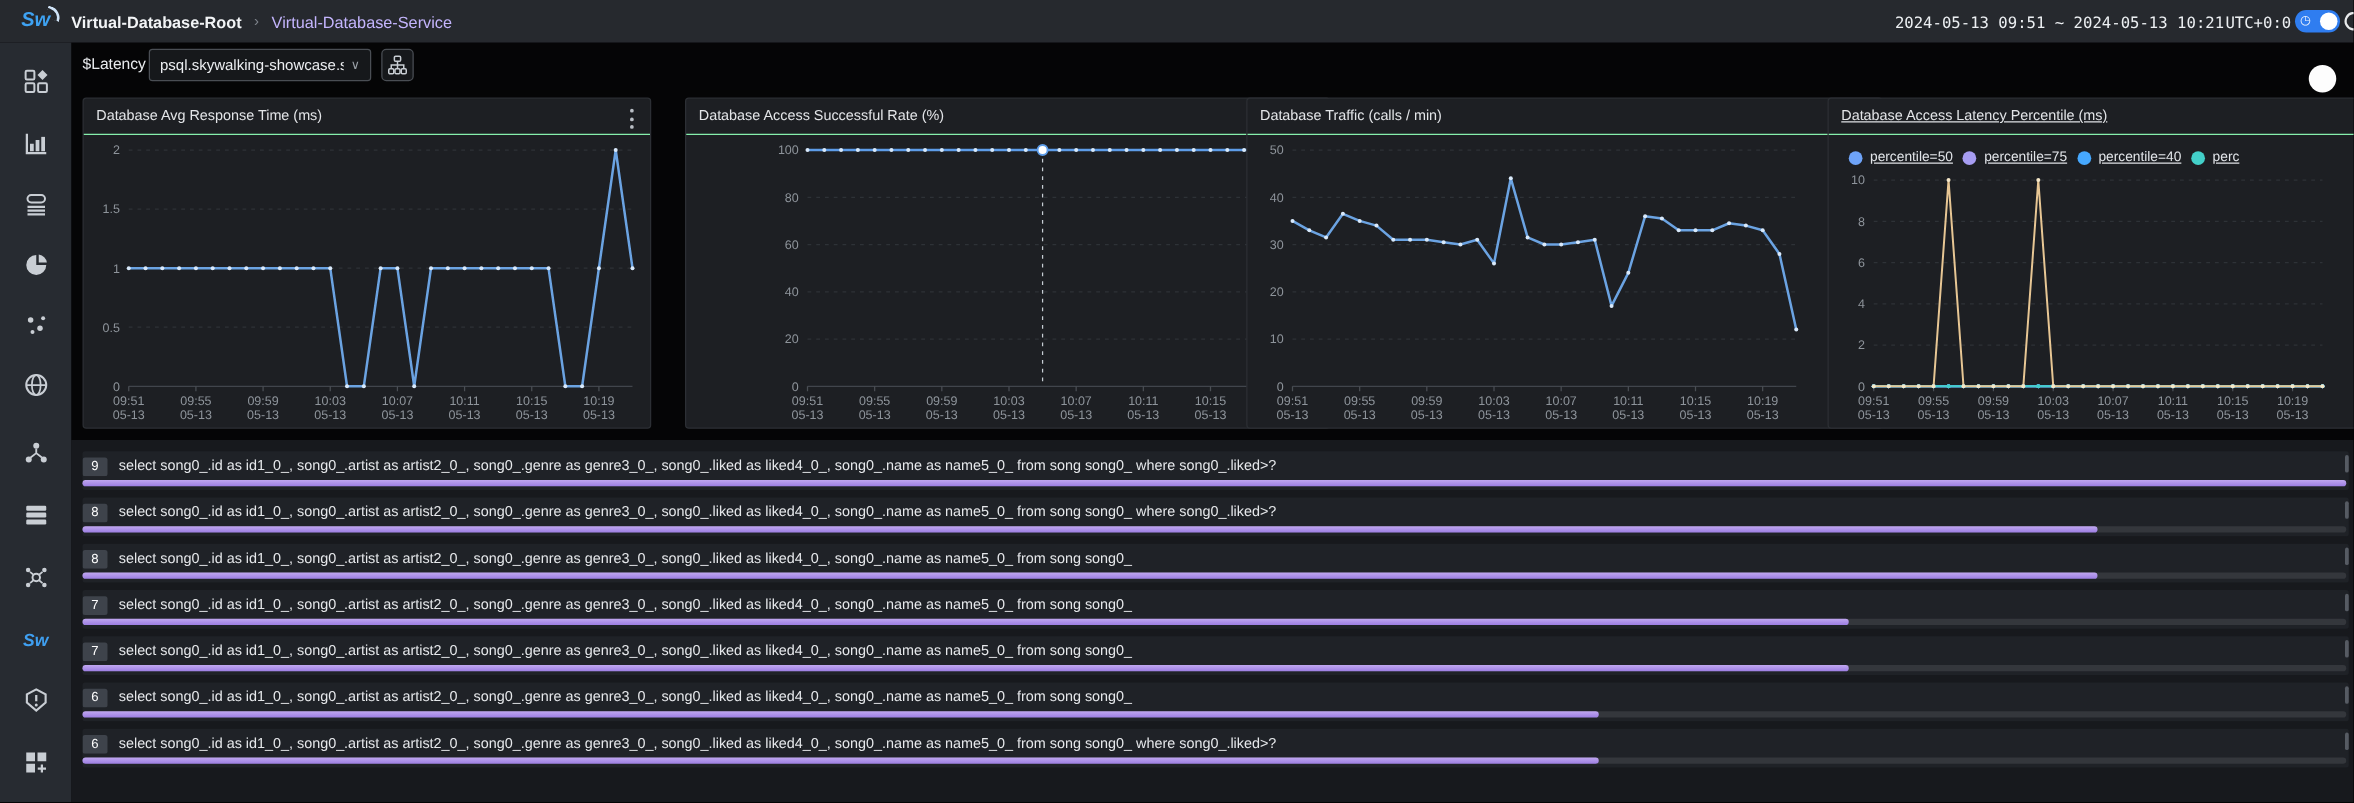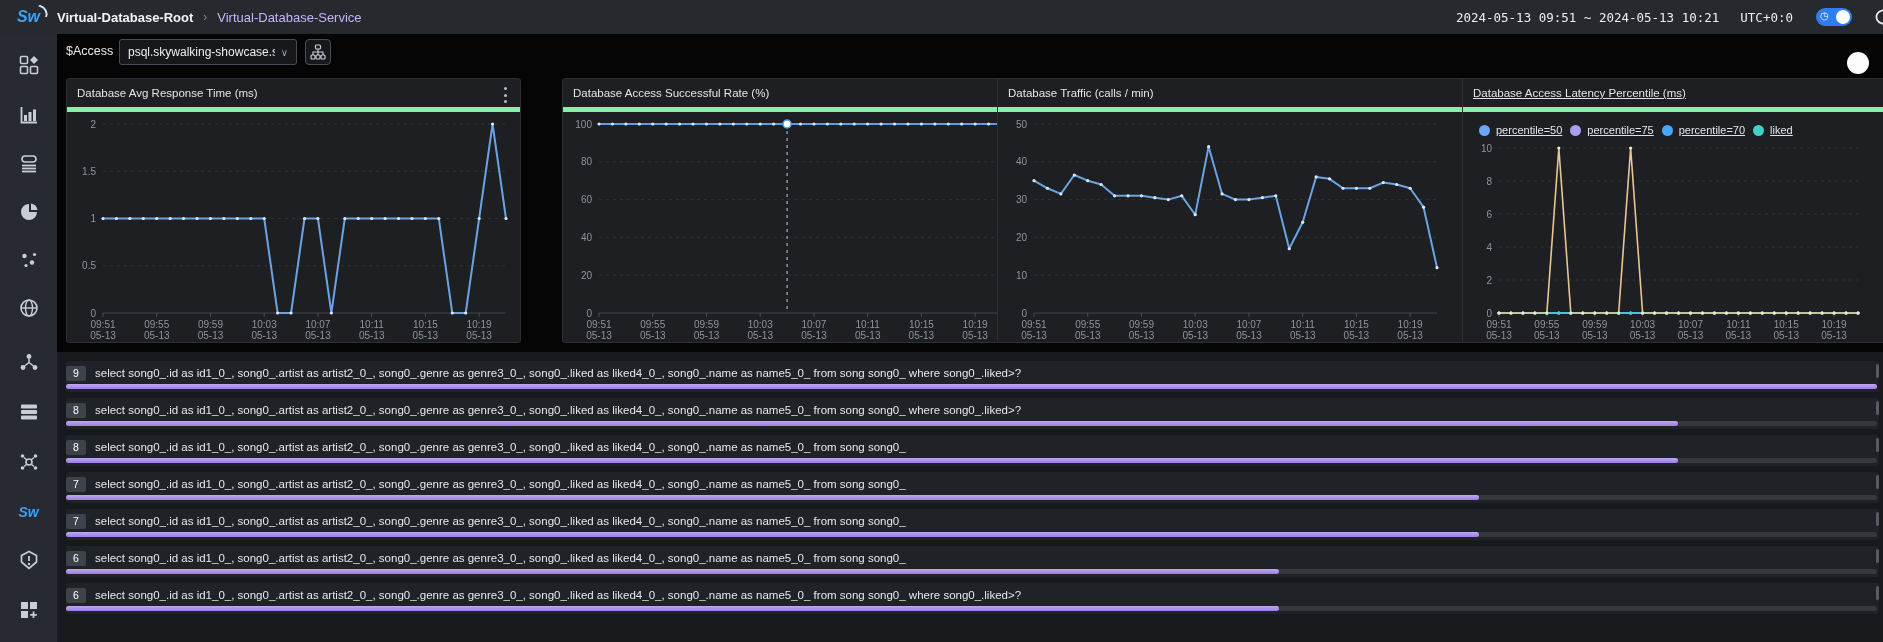--- a/index.html
+++ b/index.html
@@ -6,21 +6,21 @@
   #app{position:relative;width:1883px;height:642px;overflow:hidden;background:#050506;
        font-family:"Liberation Sans",sans-serif;color:#dfe2e6;}
   
   .topbar{position:absolute;left:0;top:0;width:1883px;height:34px;background:#26292e;
           display:flex;align-items:center;z-index:5;}
   .logo{width:57px;text-align:center;font-weight:bold;font-style:italic;font-size:16px;color:#3ea2f2;position:relative;}
   .logo .swoosh{position:absolute;top:-2px;right:8px;width:10px;height:8px;border-top:2px solid #cfe3f7;border-right:2px solid #cfe3f7;border-top-right-radius:10px;transform:rotate(18deg);}
   .crumb-root{font-weight:bold;font-size:13px;color:#f2f4f6;margin-right:10px;}
   .crumb-sep{color:#7d838a;font-size:12px;margin-right:10px;}
   .crumb-cur{font-size:13px;color:#c4b5fd;}
-  .topbar-right{margin-left:auto;display:flex;align-items:center;gap:21px;padding-right:0;}
+  .topbar-right{margin-left:auto;display:flex;align-items:center;gap:1px;padding-right:0;}
   .time-range{font-family:"DejaVu Sans Mono",monospace;font-size:12.5px;color:#eceff2;}
   .tz{font-family:"DejaVu Sans Mono",monospace;font-size:12.5px;color:#eceff2;margin-right:2px;}
   .toggle{position:relative;width:36px;height:18px;border-radius:9px;background:#2f7df0;cursor:pointer;}
   .toggle .clock{position:absolute;left:4px;top:2px;font-size:10px;color:rgba(255,255,255,.9);}
   .toggle .knob{position:absolute;right:2px;top:2px;width:14px;height:14px;border-radius:50%;background:#fff;}
   .refresh{position:relative;width:20px;height:20px;margin-right:-10px;}
   
   .sidebar{position:absolute;left:0;top:34px;width:57px;height:608px;background:#272b31;z-index:4;}
   .side-item{position:absolute;left:0;width:57px;height:34px;display:flex;align-items:center;justify-content:center;cursor:pointer;}
   .side-item svg{display:block;}
@@ -30,21 +30,21 @@
   .svc-label{position:absolute;left:9px;top:10px;font-size:12.5px;color:#e8eaed;}
   .svc-select{position:absolute;left:62px;top:5px;width:178px;height:26px;background:#16181b;border:1px solid #4a4e54;
               border-radius:3px;display:flex;align-items:center;padding:0 8px;cursor:pointer;box-sizing:border-box;}
   .svc-select .val{font-size:12px;color:#eceef1;white-space:nowrap;overflow:hidden;flex:1;}
   .svc-select .chev{color:#9aa0a7;font-size:10px;margin-left:6px;}
   .svc-topo-btn{position:absolute;left:248px;top:5px;width:26px;height:26px;border:1px solid #4a4e54;border-radius:4px;
                 background:#16181b;display:flex;align-items:center;justify-content:center;cursor:pointer;box-sizing:border-box;}
   .float-circle{position:absolute;left:1790px;top:18px;width:22px;height:22px;border-radius:50%;background:#fdfdfd;cursor:pointer;}
   
   .panel{position:absolute;top:78px;height:265px;background:#1d1f23;border:1px solid #2c2f34;border-radius:3px;box-sizing:border-box;}
-  .panel-header{height:28px;border-bottom:5px solid #86efac;display:flex;align-items:center;padding:0 10px;position:relative;}
+  .panel-header{height:28px;border-bottom:1px solid #86efac;display:flex;align-items:center;padding:0 10px;position:relative;}
   .panel-title{font-size:11.5px;color:#e3e5e8;}
   .kebab{position:absolute;right:8px;top:7px;width:14px;height:16px;display:flex;flex-direction:column;align-items:center;justify-content:space-between;padding:1px 0;cursor:pointer;}
   .kebab i{width:3px;height:3px;border-radius:50%;background:#b9bec5;}
   .legend-row{height:24px;display:flex;align-items:flex-end;padding-left:16px;gap:8px;position:relative;overflow:hidden;}
   .legend-item{display:flex;align-items:center;gap:6px;font-size:11px;color:#e2e5e9;white-space:nowrap;cursor:pointer;}
   .legend-dot{width:11px;height:11px;border-radius:50%;}
   .legend-arrow{position:absolute;right:8px;top:4px;color:#cfd3d8;font-size:11px;cursor:pointer;}
   
   .slow-section{position:absolute;left:57px;top:352px;right:0;bottom:0;background:#17191d;}
   .slow-title{padding:8px 0 7px 9px;font-size:11.5px;color:#e3e5e8;border-bottom:1px solid #2a2d32;}
@@ -173,21 +173,21 @@
         <svg width="20" height="20" viewBox="0 0 20 20">
           <rect x="2" y="2" width="7" height="7" fill="#c9ced4"></rect>
           <rect x="11" y="2" width="7" height="7" fill="#c9ced4"></rect>
           <rect x="2" y="11" width="7" height="7" fill="#c9ced4"></rect>
           <path d="M14.5 11.5 V18 M11.2 14.8 H17.8" stroke="#c9ced4" stroke-width="1.8"></path>
         </svg>
       </div>
     </div>
 
   <div class="service-row">
-    <span class="svc-label">$Access</span>
+    <span class="svc-label">$Latency</span>
     <div class="svc-select">
       <span class="val">psql.skywalking-showcase.svc.</span>
       <span class="chev">∨</span>
     </div>
     <div class="svc-topo-btn">
       <svg width="16" height="16" viewBox="0 0 16 16">
         <rect x="5.5" y="1" width="5" height="4" rx="1" fill="none" stroke="#c9ced4" stroke-width="1.2"></rect>
         <path d="M8 5 V8 M3 11 V8 H13 V11 M8 8 V11" fill="none" stroke="#c9ced4" stroke-width="1.2"></path>
         <rect x="1" y="11" width="4" height="4" rx="1" fill="none" stroke="#c9ced4" stroke-width="1.2"></rect>
         <rect x="6" y="11" width="4" height="4" rx="1" fill="none" stroke="#c9ced4" stroke-width="1.2"></rect>
@@ -266,21 +266,21 @@
           <circle cx="331.53333333333336" cy="106.5" r="1.6" fill="#d9e9fa"></circle>
           <circle cx="344.96666666666664" cy="106.5" r="1.6" fill="#d9e9fa"></circle>
           <circle cx="358.4" cy="106.5" r="1.6" fill="#d9e9fa"></circle>
           <circle cx="371.8333333333333" cy="106.5" r="1.6" fill="#d9e9fa"></circle>
           <circle cx="385.26666666666665" cy="201" r="1.6" fill="#d9e9fa"></circle>
           <circle cx="398.7" cy="201" r="1.6" fill="#d9e9fa"></circle>
           <circle cx="412.1333333333333" cy="106.5" r="1.6" fill="#d9e9fa"></circle>
           <circle cx="425.56666666666666" cy="12" r="1.6" fill="#d9e9fa"></circle>
           <circle cx="439" cy="106.5" r="1.6" fill="#d9e9fa"></circle>
         </svg></div>
-      <div class="panel" style="left: 562px; width: 516px;"><div class="panel-header">
+      <div class="panel" style="left: 548px; width: 516px; text-align: right;"><div class="panel-header">
           <span class="panel-title">Database Access Successful Rate (%)</span>
           <div class="kebab">
             <i></i>
             <i></i>
             <i></i>
           </div>
         </div><svg width="453" height="235">
           <line x1="36" y1="201" x2="439" y2="201" stroke="#41454c" stroke-width="1"></line>
           <text x="29" y="204.5" text-anchor="end" font-size="10" fill="#8e949b">0</text>
           <line x1="36" y1="163.20000000000002" x2="439" y2="163.20000000000002" stroke="#2e3237" stroke-width="1" stroke-dasharray="3,4"></line>
@@ -435,25 +435,25 @@
           <span class="legend-item">
             <span class="legend-dot" style="background: rgb(110, 163, 248);"></span>
             <span>percentile=50</span>
           </span>
           <span class="legend-item">
             <span class="legend-dot" style="background: rgb(167, 157, 242);"></span>
             <span>percentile=75</span>
           </span>
           <span class="legend-item">
             <span class="legend-dot" style="background: rgb(70, 168, 254);"></span>
-            <span>percentile=70</span>
+            <span>percentile=40</span>
           </span>
           <span class="legend-item">
             <span class="legend-dot" style="background: rgb(67, 208, 201);"></span>
-            <span>liked</span>
+            <span>perc</span>
           </span>
           <span class="legend-arrow">◀</span>
         </div><svg width="409" height="211">
           <line x1="36" y1="177" x2="395" y2="177" stroke="#41454c" stroke-width="1"></line>
           <text x="29" y="180.5" text-anchor="end" font-size="10" fill="#8e949b">0</text>
           <line x1="36" y1="144" x2="395" y2="144" stroke="#2e3237" stroke-width="1" stroke-dasharray="3,4"></line>
           <text x="29" y="147.5" text-anchor="end" font-size="10" fill="#8e949b">2</text>
           <line x1="36" y1="111" x2="395" y2="111" stroke="#2e3237" stroke-width="1" stroke-dasharray="3,4"></line>
           <text x="29" y="114.5" text-anchor="end" font-size="10" fill="#8e949b">4</text>
           <line x1="36" y1="78" x2="395" y2="78" stroke="#2e3237" stroke-width="1" stroke-dasharray="3,4"></line>

